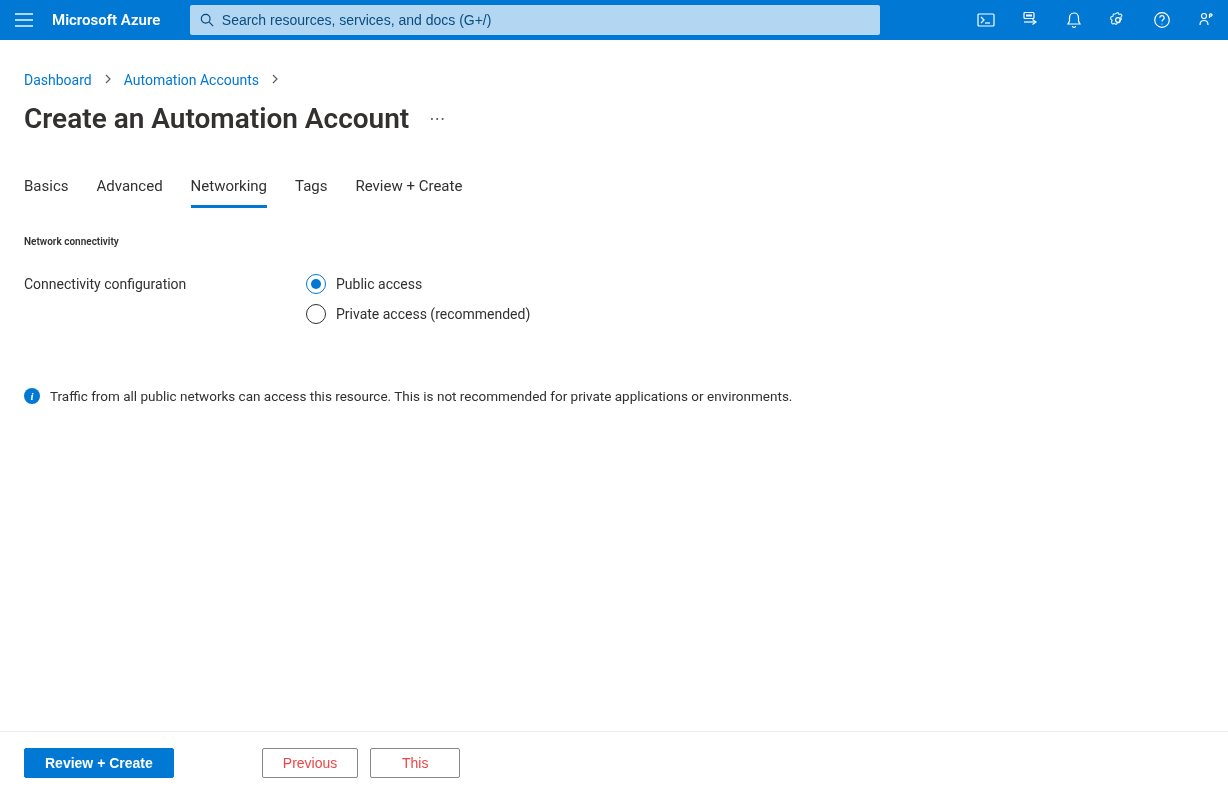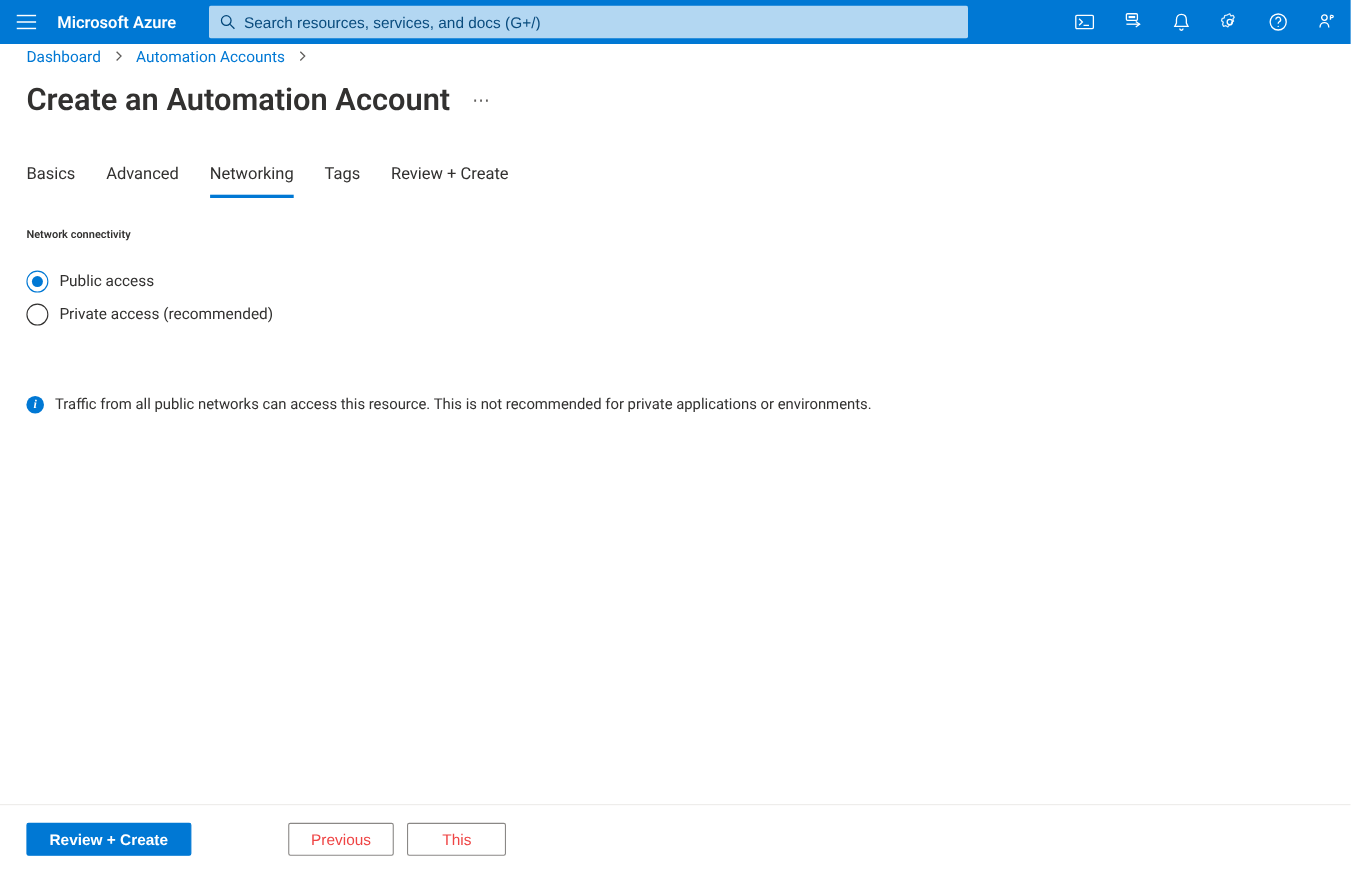--- a/index.html
+++ b/index.html
@@ -73,21 +73,21 @@
   .top-icons .tbtn svg { stroke: #ffffff; }
 
   
   .content {
     flex: 1;
     display: flex;
     flex-direction: column;
     overflow: hidden;
   }
   .page-body {
-    padding: 0 24px 0 24px;
+    padding: 28px 24px 0 24px;
   }
 
   .breadcrumb {
     display: flex;
     align-items: center;
     font-size: 14px;
     color: #0078d4;
     margin-top: 4px;
     margin-bottom: 14px;
     gap: 6px;
@@ -248,20 +248,21 @@
       <div class="tab">Basics</div>
       <div class="tab">Advanced</div>
       <div class="tab active">Networking</div>
       <div class="tab">Tags</div>
       <div class="tab">Review + Create</div>
     </div>
 
     <div class="section-title">Network connectivity</div>
 
     <div class="field-row">
+      <div class="field-label">Connectivity configuration</div>
       <div class="field-input">
         <label class="radio selected">
           <span class="dot"></span>
           <span>Public access</span>
         </label>
         <label class="radio">
           <span class="dot"></span>
           <span>Private access (recommended)</span>
         </label>
       </div>

